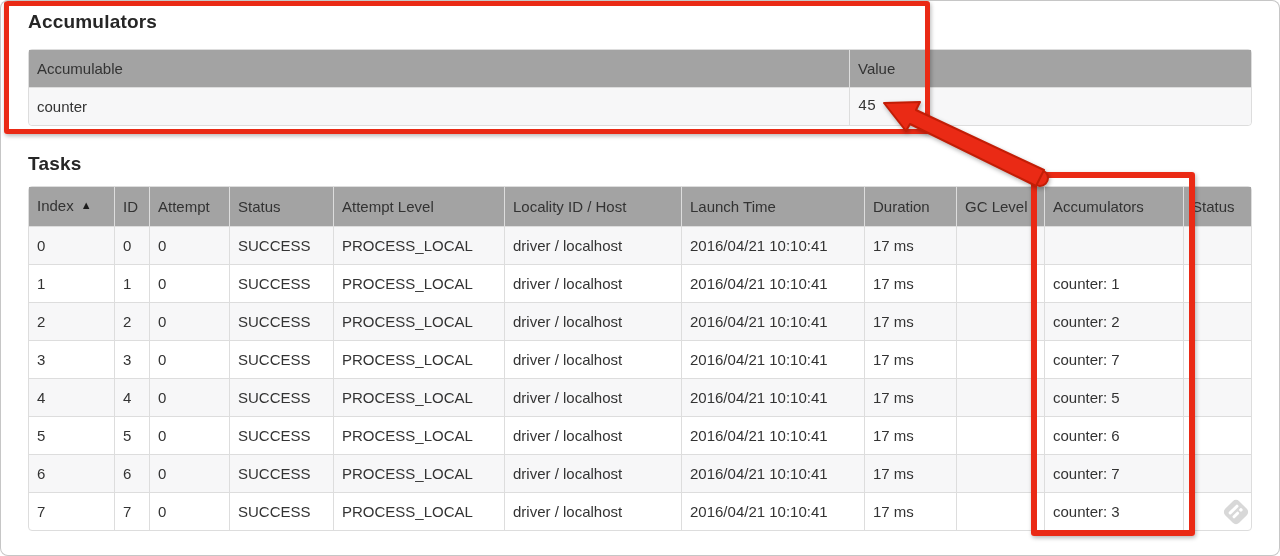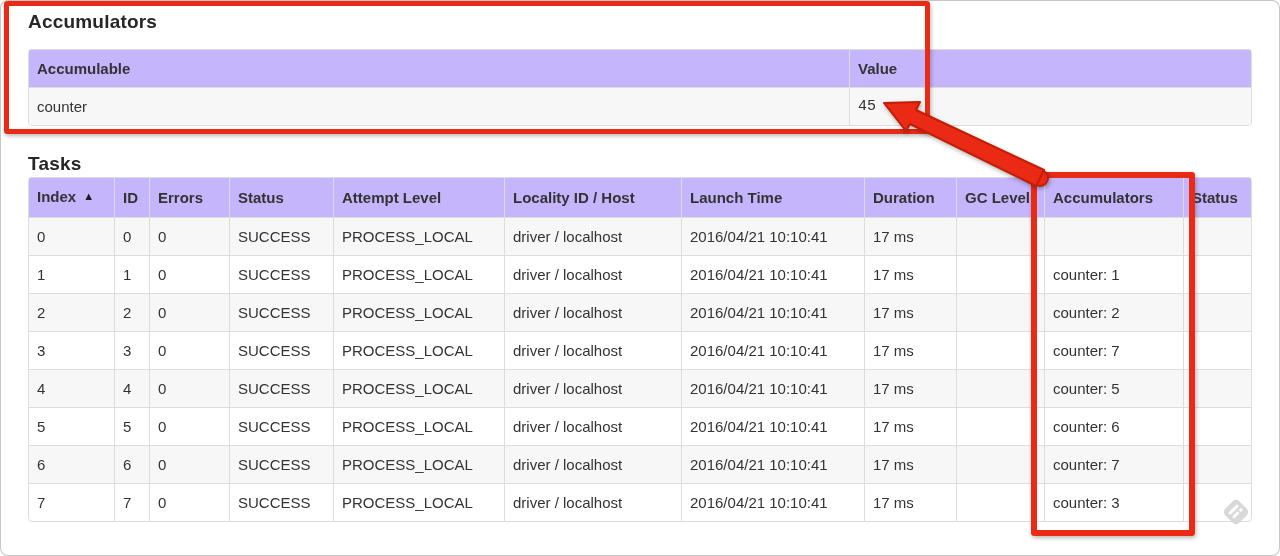--- a/index.html
+++ b/index.html
@@ -11,31 +11,31 @@
   }
   .window-frame{
     position:absolute;inset:0;border-radius:8px;pointer-events:none;z-index:60;
     box-shadow:inset 0 0 0 1px #c6c6c6;
   }
   .content{padding:11px 0 8px 28px;}
   .section-title{
     font-size:19px;font-weight:700;color:#262626;
     margin:0 0 16px 0;line-height:22px;letter-spacing:.2px;
   }
-  .section-title.tasks{margin-top:27px;margin-bottom:2px;}
+  .section-title.tasks{margin-top:27px;margin-bottom:11px;}
   table.tbl{
     border-collapse:separate;border-spacing:0;table-layout:fixed;
     width:1222px;background:#fff;font-size:15px;color:var(--text,#333);
     border:1px solid var(--table-border,#ddd);border-radius:4px;
   }
   .tbl th,.tbl td{
     box-sizing:border-box;padding:8px;line-height:21px;text-align:left;
     white-space:nowrap;overflow:hidden;vertical-align:middle;
   }
-  .tbl th{font-weight:700;background:#c4b5fd;}
+  .tbl th{font-weight:400;background:#a3a3a3;}
   .tbl th,.tbl td{border-left:1px solid var(--table-border,#ddd);}
   .tbl tr > th:first-child,.tbl tr > td:first-child{border-left:none;}
   .tbl tbody td{border-top:1px solid var(--table-border,#ddd);}
   .tbl tbody tr:nth-child(odd) td{background:var(--stripe-bg,#f7f7f8);}
   .tbl tbody tr:last-child td:first-child{border-bottom-left-radius:4px;}
   .tbl tbody tr:last-child td:last-child{border-bottom-right-radius:4px;font-family:Liberation Mono, monospace;}
   .sort{font-size:11px;margin-left:7px;position:relative;top:-2px;color:#1c1c1c;}
 
   
   .anno-box{
@@ -90,21 +90,21 @@
       <col style="width:183px">
         <col style="width:92px">
         <col style="width:88px">
       <col style="width:139px">
         <col style="width:68px">
     </colgroup>
     <thead>
       <tr>
         <th><span>Index</span><span class="sort">▲</span></th>
         <th>ID</th>
-        <th>Errors</th>
+        <th>Attempt</th>
         <th>Status</th>
         <th>Attempt Level</th>
         <th>Locality ID / Host</th>
         <th>Launch Time</th>
         <th>Duration</th>
         <th>GC Level</th>
         <th>Accumulators</th>
         <th>Status</th>
       </tr>
     </thead>

